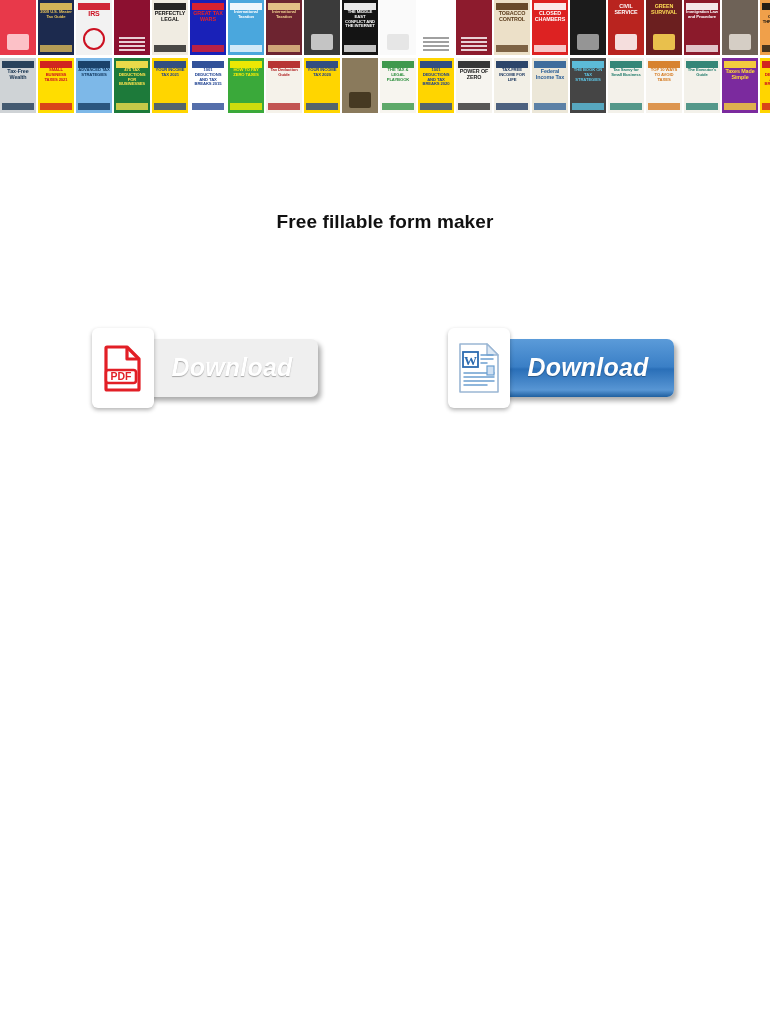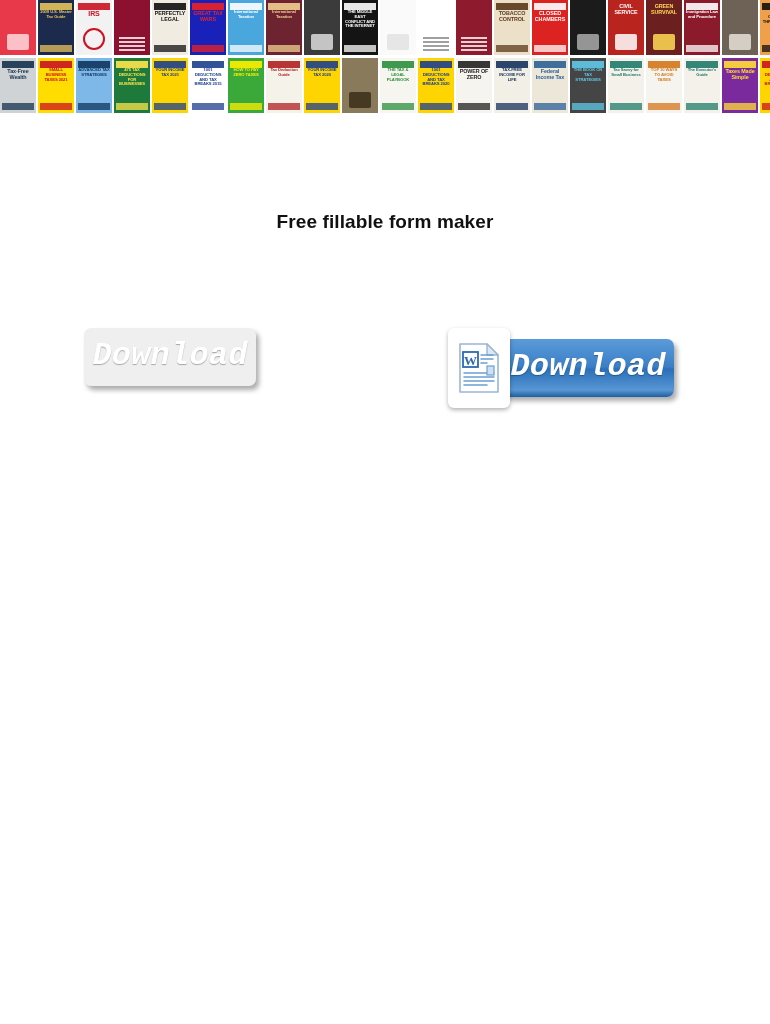--- a/index.html
+++ b/index.html
@@ -142,29 +142,28 @@
     border-radius: 7px;
     display: flex;
     align-items: center;
     justify-content: center;
     box-shadow: 3px 4px 5px rgba(0,0,0,.33);
     border: none;
     cursor: pointer;
     padding: 0;
   }
   .btn .btn-label {
-    font-size: 32px;
+    font-size: 25px;
     font-style: italic;
     font-weight: bold;
     color: #ffffff;
     letter-spacing: 0.2px;
     text-shadow: 0 1px 1px rgba(0,0,0,.30);
     line-height: 1;
     transform: translateY(-1px);
-    font-family: Liberation Mono, monospace;
   }
   .btn.red {
     background: linear-gradient(to bottom,
       #e8ararara 0%, #e23b38 0%, #d8201d 48%, #c7110f 52%, #e5403c 88%, #b90d0b 100%);
   }
   .btn.blue {
     background: linear-gradient(to bottom,
       #5b9bd9 0%, #3a7fc6 48%, #2a6fb8 52%, #5896d4 88%, #1f5f9f 100%);
   }
 
@@ -514,20 +513,28 @@
         </div>
       </div>
     </div>
 </div>
 
 <h1 class="page-title">Free fillable form maker</h1>
 
 <div class="dl-row">
 
   <div class="dl-group pdf">
+    <div class="file-icon">
+      <svg class="pdf-glyph" viewBox="0 0 40 48" aria-hidden="true">
+        <path d="M4 3 h20 l12 12 v30 a1 1 0 0 1 -1 1 h-31 a1 1 0 0 1 -1 -1 v-41 a1 1 0 0 1 1 -1 z" fill="none" stroke="#e21f26" stroke-width="3.2" stroke-linejoin="round"></path>
+        <path d="M24 3 v12 h12" fill="none" stroke="#e21f26" stroke-width="3.2" stroke-linejoin="round"></path>
+        <rect x="3" y="26" width="30" height="13" rx="2.5" fill="#ffffff" stroke="#e21f26" stroke-width="2.6"></rect>
+        <text x="18" y="36.2" text-anchor="middle" font-family="Liberation Sans, sans-serif" font-size="10.5" font-weight="bold" fill="#e21f26">PDF</text>
+      </svg>
+    </div>
     <button class="btn red">
       <span class="btn-label">Download</span>
     </button>
   </div>
 
   <div class="dl-group doc">
     <div class="file-icon">
       <svg class="doc-glyph" viewBox="0 0 44 52" aria-hidden="true">
         <path d="M3 2 h27 l11 11 v37 h-38 z" fill="#ffffff" stroke="#9ab6d4" stroke-width="1.6" stroke-linejoin="round"></path>
         <path d="M30 2 v11 h11 z" fill="#dce8f4" stroke="#9ab6d4" stroke-width="1.4" stroke-linejoin="round"></path>

